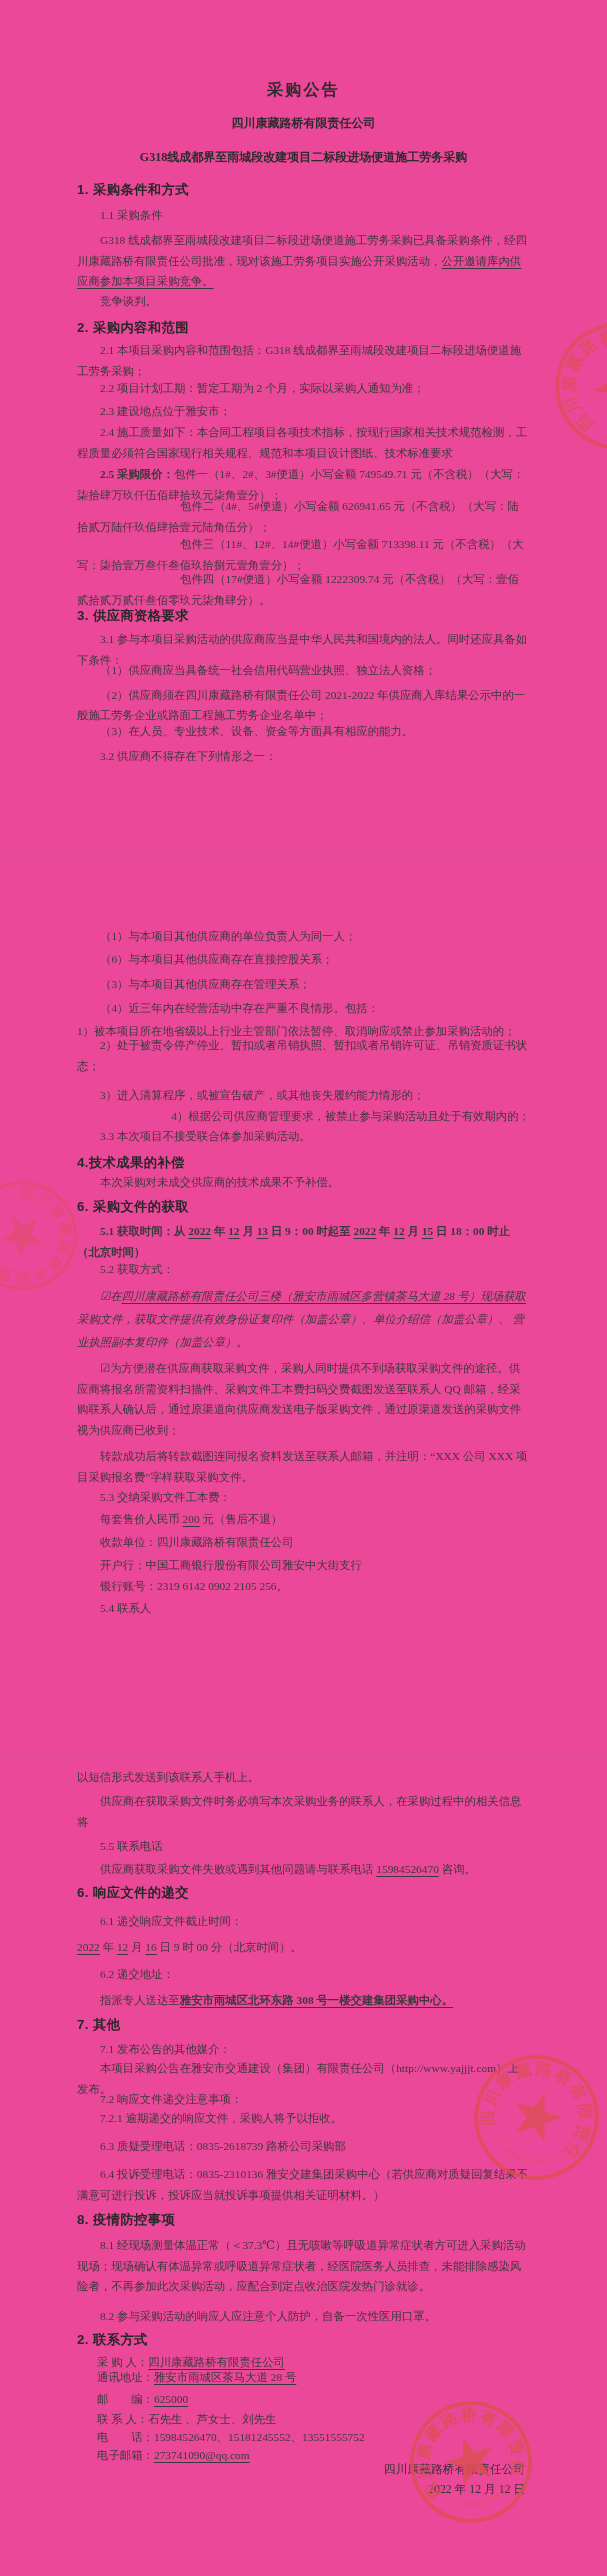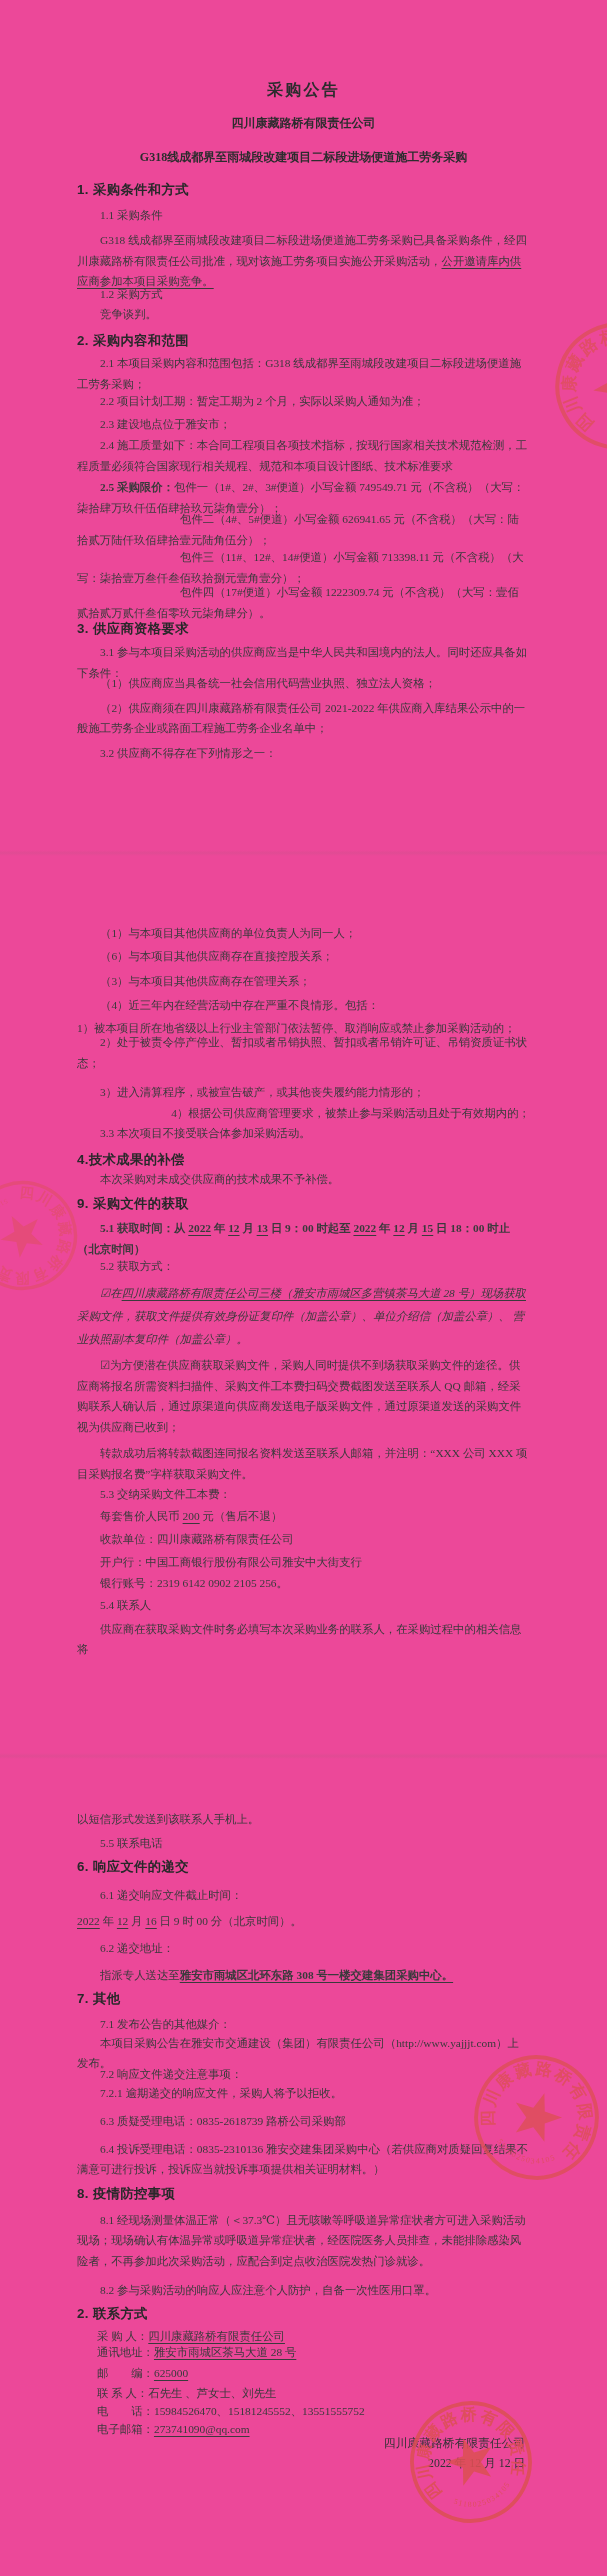--- a/index.html
+++ b/index.html
@@ -35,62 +35,63 @@
 <div class="doc">
   <div class="page-sep" style="top:850px"></div>
   <div class="page-sep" style="top:1753px"></div>
   <div class="content" id="doc-content">
       <div class="blk title" style="margin-top: 78px;">采购公告</div>
       <div class="blk sub" style="margin-top: 13px;">四川康藏路桥有限责任公司</div>
       <div class="blk sub" style="margin-top: 16px;">G318线成都界至雨城段改建项目二标段进场便道施工劳务采购</div>
       <div class="blk h1" style="margin-top: 13.7px;">1. 采购条件和方式</div>
       <div class="blk p" style="margin-top: 5.3px;">1.1 采购条件</div>
       <div class="blk p" style="margin-top: 4.6px;"><span class="">G318 线成都界至雨城段改建项目二标段进场便道施工劳务采购已具备采购条件，经四川康藏路桥有限责任公司批准，现对该施工劳务项目实施公开采购活动，</span><span class="u ">公开邀请库内供应商参加本项目采购竞争。</span></div>
-      <div class="blk p" style="margin-top: -7.6px;">1.2 采购方式</div>
       <div class="blk p" style="margin-top: -0.8px;">竞争谈判。</div>
       <div class="blk h1" style="margin-top: 6.8px;">2. 采购内容和范围</div>
       <div class="blk p" style="margin-top: 2.3px;">2.1 本项目采购内容和范围包括：G318 线成都界至雨城段改建项目二标段进场便道施工劳务采购；</div>
       <div class="blk p" style="margin-top: -3px;">2.2 项目计划工期：暂定工期为 2 个月，实际以采购人通知为准；</div>
       <div class="blk p" style="margin-top: 2.3px;">2.3 建设地点位于雅安市；</div>
       <div class="blk p" style="margin-top: 0.8px;">2.4 施工质量如下：本合同工程项目各项技术指标，按现行国家相关技术规范检测，工程质量必须符合国家现行相关规程、规范和本项目设计图纸、技术标准要求</div>
       <div class="blk p" style="margin-top: 0.8px;"><span class="b">2.5 采购限价：</span><span class="">包件一（1#、2#、3#便道）小写金额 749549.71 元（不含税）（大写：柒拾肆万玖仟伍佰肆拾玖元柒角壹分）；</span></div>
       <div class="blk pkg" style="margin-top: -9px;">包件二（4#、5#便道）小写金额 626941.65 元（不含税）（大写：陆拾贰万陆仟玖佰肆拾壹元陆角伍分）；</div>
       <div class="blk pkg" style="margin-top: -3px;">包件三（11#、12#、14#便道）小写金额 713398.11 元（不含税）（大写：柒拾壹万叁仟叁佰玖拾捌元壹角壹分）；</div>
       <div class="blk pkg" style="margin-top: -6px;">包件四（17#便道）小写金额 1222309.74 元（不含税）（大写：壹佰贰拾贰万贰仟叁佰零玖元柒角肆分）。</div>
       <div class="blk h1" style="margin-top: -4.6px;">3. 供应商资格要求</div>
       <div class="blk p" style="margin-top: 3.8px;">3.1 参与本项目采购活动的供应商应当是中华人民共和国境内的法人。同时还应具备如下条件：</div>
       <div class="blk p" style="margin-top: -10.6px;">（1）供应商应当具备统一社会信用代码营业执照、独立法人资格；</div>
       <div class="blk p" style="margin-top: 4.6px;">（2）供应商须在四川康藏路桥有限责任公司 2021-2022 年供应商入库结果公示中的一般施工劳务企业或路面工程施工劳务企业名单中；</div>
+      <div class="blk p" style="margin-top: -4.6px;">（3）在人员、专业技术、设备、资金等方面具有相应的能力。</div>
       <div class="blk p" style="margin-top: 4.6px;">3.2 供应商不得存在下列情形之一：</div>
       <div class="blk p" style="margin-top: 159px;">（1）与本项目其他供应商的单位负责人为同一人；</div>
       <div class="blk p" style="margin-top: 3px;">（6）与本项目其他供应商存在直接控股关系；</div>
       <div class="blk p" style="margin-top: 3.8px;">（3）与本项目其他供应商存在管理关系；</div>
       <div class="blk p" style="margin-top: 3.8px;">（4）近三年内在经营活动中存在严重不良情形。包括：</div>
       <div class="blk p0" style="margin-top: 2.3px;">1）被本项目所在地省级以上行业主管部门依法暂停、取消响应或禁止参加采购活动的；</div>
       <div class="blk p" style="margin-top: -6px;">2）处于被责令停产停业、暂扣或者吊销执照、暂扣或者吊销许可证、吊销资质证书状态；</div>
       <div class="blk p" style="margin-top: 8.3px;">3）进入清算程序，或被宣告破产，或其他丧失履约能力情形的；</div>
       <div class="blk p" style="margin-top: 0.8px; text-align: right;">4）根据公司供应商管理要求，被禁止参与采购活动且处于有效期内的；</div>
       <div class="blk p" style="margin-top: 0px;">3.3 本次项目不接受联合体参加采购活动。</div>
       <div class="blk h1" style="margin-top: 6px;">4.技术成果的补偿</div>
       <div class="blk p" style="margin-top: -0.8px;">本次采购对未成交供应商的技术成果不予补偿。</div>
-      <div class="blk h1" style="margin-top: 4.6px;">9. 采购文件的获取</div>
+      <div class="blk h1" style="margin-top: 4.6px;">6. 采购文件的获取</div>
       <div class="blk p" style="margin-top: 3.8px;"><span class="b">5.1 获取时间：从 </span><span class="u b">2022</span><span class="b"> 年 </span><span class="u b">12</span><span class="b"> 月 </span><span class="u b">13</span><span class="b"> 日 9：00 时起至 </span><span class="u b">2022</span><span class="b"> 年 </span><span class="u b">12</span><span class="b"> 月 </span><span class="u b">15</span><span class="b"> 日 18：00 时止（北京时间）</span></div>
       <div class="blk p" style="margin-top: -3px;">5.2 获取方式：</div>
       <div class="blk p lh30" style="margin-top: 5.3px; font-style: italic;"><span class="">☑在</span><span class="u ">四川康藏路桥有限责任公司三楼（雅安市雨城区多营镇茶马大道 28 号）现场获取</span><span class="">采购文件，获取文件提供有效身份证复印件（加盖公章）、单位介绍信（加盖公章）、 营业执照副本复印件（加盖公章）。</span></div>
       <div class="blk p" style="margin-top: 4.6px;">☑为方便潜在供应商获取采购文件，采购人同时提供不到场获取采购文件的途径。供应商将报名所需资料扫描件、采购文件工本费扫码交费截图发送至联系人 QQ 邮箱，经采购联系人确认后，通过原渠道向供应商发送电子版采购文件，通过原渠道发送的采购文件视为供应商已收到；</div>
       <div class="blk p" style="margin-top: 6px;">转款成功后将转款截图连同报名资料发送至联系人邮箱，并注明：“XXX 公司 XXX 项目采购报名费”字样获取采购文件。</div>
       <div class="blk p" style="margin-top: 0px;">5.3 交纳采购文件工本费：</div>
       <div class="blk p" style="margin-top: 1.5px;"><span class="">每套售价人民币 </span><span class="u ">200</span><span class=""> 元（售后不退）</span></div>
       <div class="blk p" style="margin-top: 2.3px;">收款单位：四川康藏路桥有限责任公司</div>
       <div class="blk p" style="margin-top: 2.3px;">开户行：中国工商银行股份有限公司雅安中大街支行</div>
       <div class="blk p" style="margin-top: 0.8px;">银行账号：2319 6142 0902 2105 256。</div>
       <div class="blk p" style="margin-top: 0.8px;">5.4 联系人</div>
+      <div class="blk p0" style="margin-top: 149px;">以短信形式发送到该联系人手机上。</div>
       <div class="blk p" style="margin-top: 3.8px;">供应商在获取采购文件时务必填写本次采购业务的联系人，在采购过程中的相关信息将</div>
-      <div class="blk p0" style="margin-top: 149px;">以短信形式发送到该联系人手机上。</div>
       <div class="blk p" style="margin-top: 3.8px;">5.5 联系电话</div>
+      <div class="blk p" style="margin-top: 2.3px;"><span class="">供应商获取采购文件失败或遇到其他问题请与联系电话 </span><span class="u ">15984526470</span><span class=""> 咨询。</span></div>
       <div class="blk h1" style="margin-top: 3px;">6. 响应文件的递交</div>
       <div class="blk p" style="margin-top: 8.3px;">6.1 递交响应文件截止时间：</div>
       <div class="blk p0" style="margin-top: 5.3px;"><span class="u ">2022</span><span class=""> 年 </span><span class="u ">12</span><span class=""> 月 </span><span class="u ">16</span><span class=""> 日 9 时 00 分（北京时间）。</span></div>
       <div class="blk p" style="margin-top: 6.8px;">6.2 递交地址：</div>
       <div class="blk p" style="margin-top: 6px;"><span class="">指派专人送达至</span><span class="u b">雅安市雨城区北环东路 308 号一楼交建集团采购中心。</span></div>
       <div class="blk h1" style="margin-top: 3.8px;">7. 其他</div>
       <div class="blk p" style="margin-top: 4.6px;">7.1 发布公告的其他媒介：</div>
       <div class="blk p" style="margin-top: -1.5px;">本项目采购公告在雅安市交通建设（集团）有限责任公司（http://www.yajjjt.com）上发布。</div>
       <div class="blk p" style="margin-top: -10px;">7.2 响应文件递交注意事项：</div>
       <div class="blk p" style="margin-top: -1.5px;">7.2.1 逾期递交的响应文件，采购人将予以拒收。</div>

